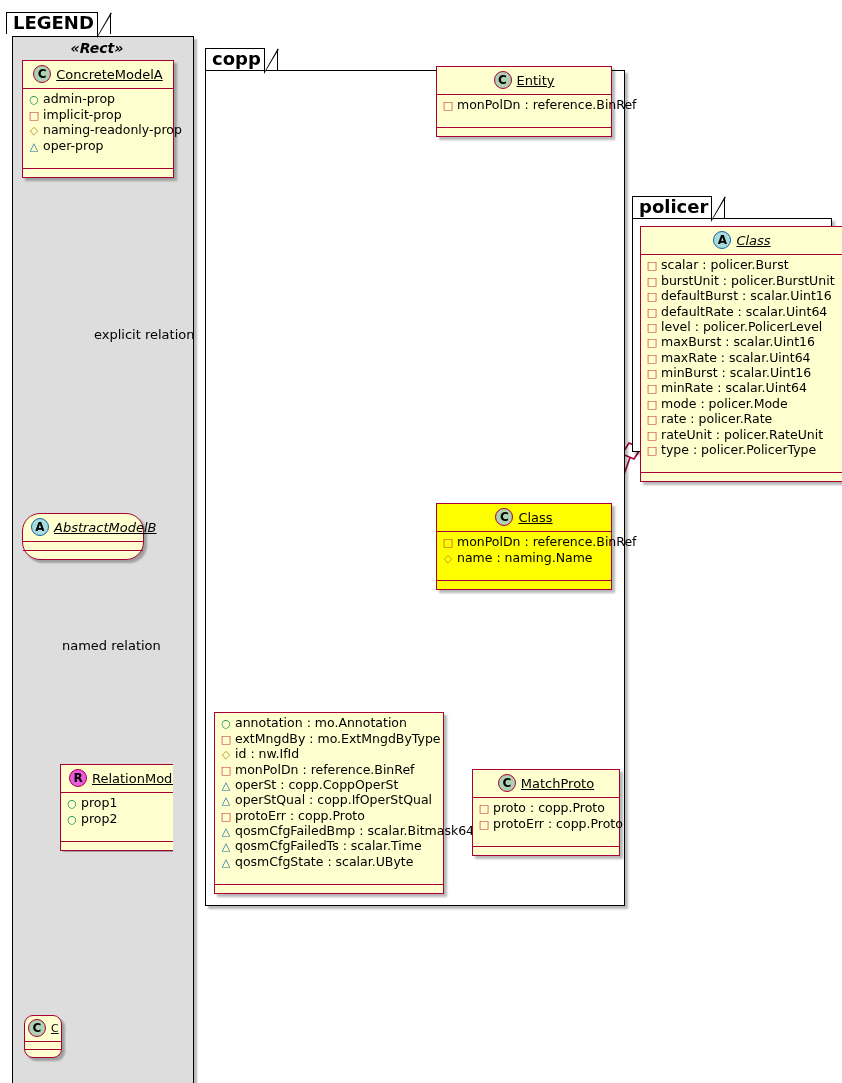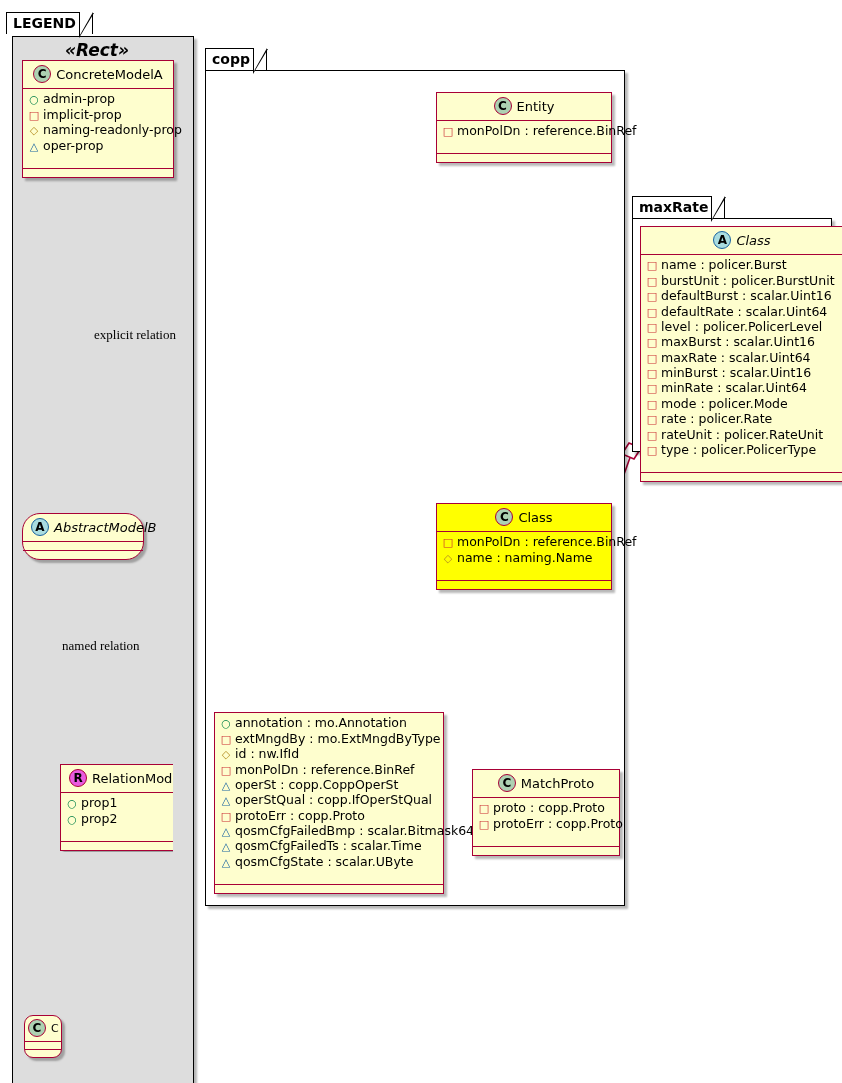--- a/index.html
+++ b/index.html
@@ -41,21 +41,21 @@
   }
   .package .pkg-tab {
     position: absolute;
     left: 0;
     top: 0;
     height: 22px;
     box-sizing: border-box;
     border: 1.5px solid #000000;
     border-bottom: none;
     background: #ffffff;
-    font-size: 14px;
+    font-size: 18px;
     font-weight: bold;
     color: #000000;
     line-height: 20px;
     padding: 0 16px 0 6px;
     white-space: nowrap;
     z-index: 3;
   }
   .package .pkg-tab::after {
     content: "";
     position: absolute;
@@ -112,21 +112,21 @@
     line-height: 16px;
     text-align: center;
     font-size: 12px;
     font-weight: bold;
     margin-right: 5px;
     box-sizing: border-box;
   }
   .badge.bC { background: #ADD1B2; border: 1.5px solid #A80036; color: #000; }
   .badge.bA { background: #A9DCDF; border: 1.5px solid #1963A0; color: #000; }
   .badge.bR { background: #E95ADF; border: 1.5px solid #A80036; color: #000; }
-  .uclass .hdr .cname { vertical-align: middle; }
+  .uclass .hdr .cname { vertical-align: middle; text-decoration: underline; }
   .uclass .hdr .cname.ital { font-style: italic; }
   .uclass .attrs {
     padding: 3px 6px 14px 5px;
     border-bottom: 1.5px solid #A80036;
   }
   .uclass .attrs.empty { height: 8px; padding: 0; }
   .uclass .methods { height: 8px; }
   .uclass .attr {
     font-size: 12.5px;
     color: #000;
@@ -142,34 +142,33 @@
     font-size: 11px;
     vertical-align: baseline;
   }
   .vis.v-circle { color: #038048; }
   .vis.v-square { color: #C82930; }
   .vis.v-diamond { color: #B38D22; }
   .vis.v-triangle { color: #1963A0; }
 
   .stereo {
     position: absolute;
-    font-size: 17px;
+    font-size: 14px;
     font-style: italic;
     font-weight: bold;
     color: #000;
     text-align: center;
     z-index: 21;
   }
   .edge-label {
     position: absolute;
     font-size: 13px;
     color: #000;
     white-space: nowrap;
     z-index: 30;
-    font-family: Liberation Serif, serif;
   }
   .clip-legend {
     position: absolute;
     overflow: hidden;
     z-index: 22;
   }
 </style>
 </head>
 <body>
 
@@ -280,21 +279,21 @@
     <div class="methods" style="height:7px;"></div>
   </div>
 
   <div class="package pkg-copp" style="left:201px; top:48px; width:423px; height:860px;">
     <div class="pkg-body" style="left:4px; top:22px; width:420px; height:836px;"></div>
     <div class="pkg-tab" style="left:4px;">
       <span>copp</span>
     </div>
   </div>
 
-  <div class="uclass" style="left:436px; top:92px; width:176px;">
+  <div class="uclass" style="left:436px; top:66px; width:176px;">
     <div class="hdr">
       <span class="badge bC">C</span><span class="cname">Entity</span>
     </div>
     <div class="attrs">
       <div class="attr">
         <span class="vis v-square">□</span><span>monPolDn : reference.BinRef</span>
       </div>
     </div>
     <div class="methods"></div>
   </div>
@@ -361,31 +360,31 @@
       <div class="attr">
         <span class="vis v-square">□</span><span>protoErr : copp.Proto</span>
       </div>
     </div>
     <div class="methods"></div>
   </div>
 
   <div class="package pkg-policer" style="left:628px; top:196px; width:204px; height:258px;">
     <div class="pkg-body" style="left:4px; top:22px; width:200px; height:234px;"></div>
     <div class="pkg-tab" style="left:4px;">
-      <span>maxRate</span>
+      <span>policer</span>
     </div>
   </div>
 
   <div class="uclass" style="left:640px; top:226px; width:204px;">
     <div class="hdr">
       <span class="badge bA">A</span><span class="cname ital">Class</span>
     </div>
     <div class="attrs">
       <div class="attr">
-        <span class="vis v-square">□</span><span>name : policer.Burst</span>
+        <span class="vis v-square">□</span><span>scalar : policer.Burst</span>
       </div>
       <div class="attr">
         <span class="vis v-square">□</span><span>burstUnit : policer.BurstUnit</span>
       </div>
       <div class="attr">
         <span class="vis v-square">□</span><span>defaultBurst : scalar.Uint16</span>
       </div>
       <div class="attr">
         <span class="vis v-square">□</span><span>defaultRate : scalar.Uint64</span>
       </div>

